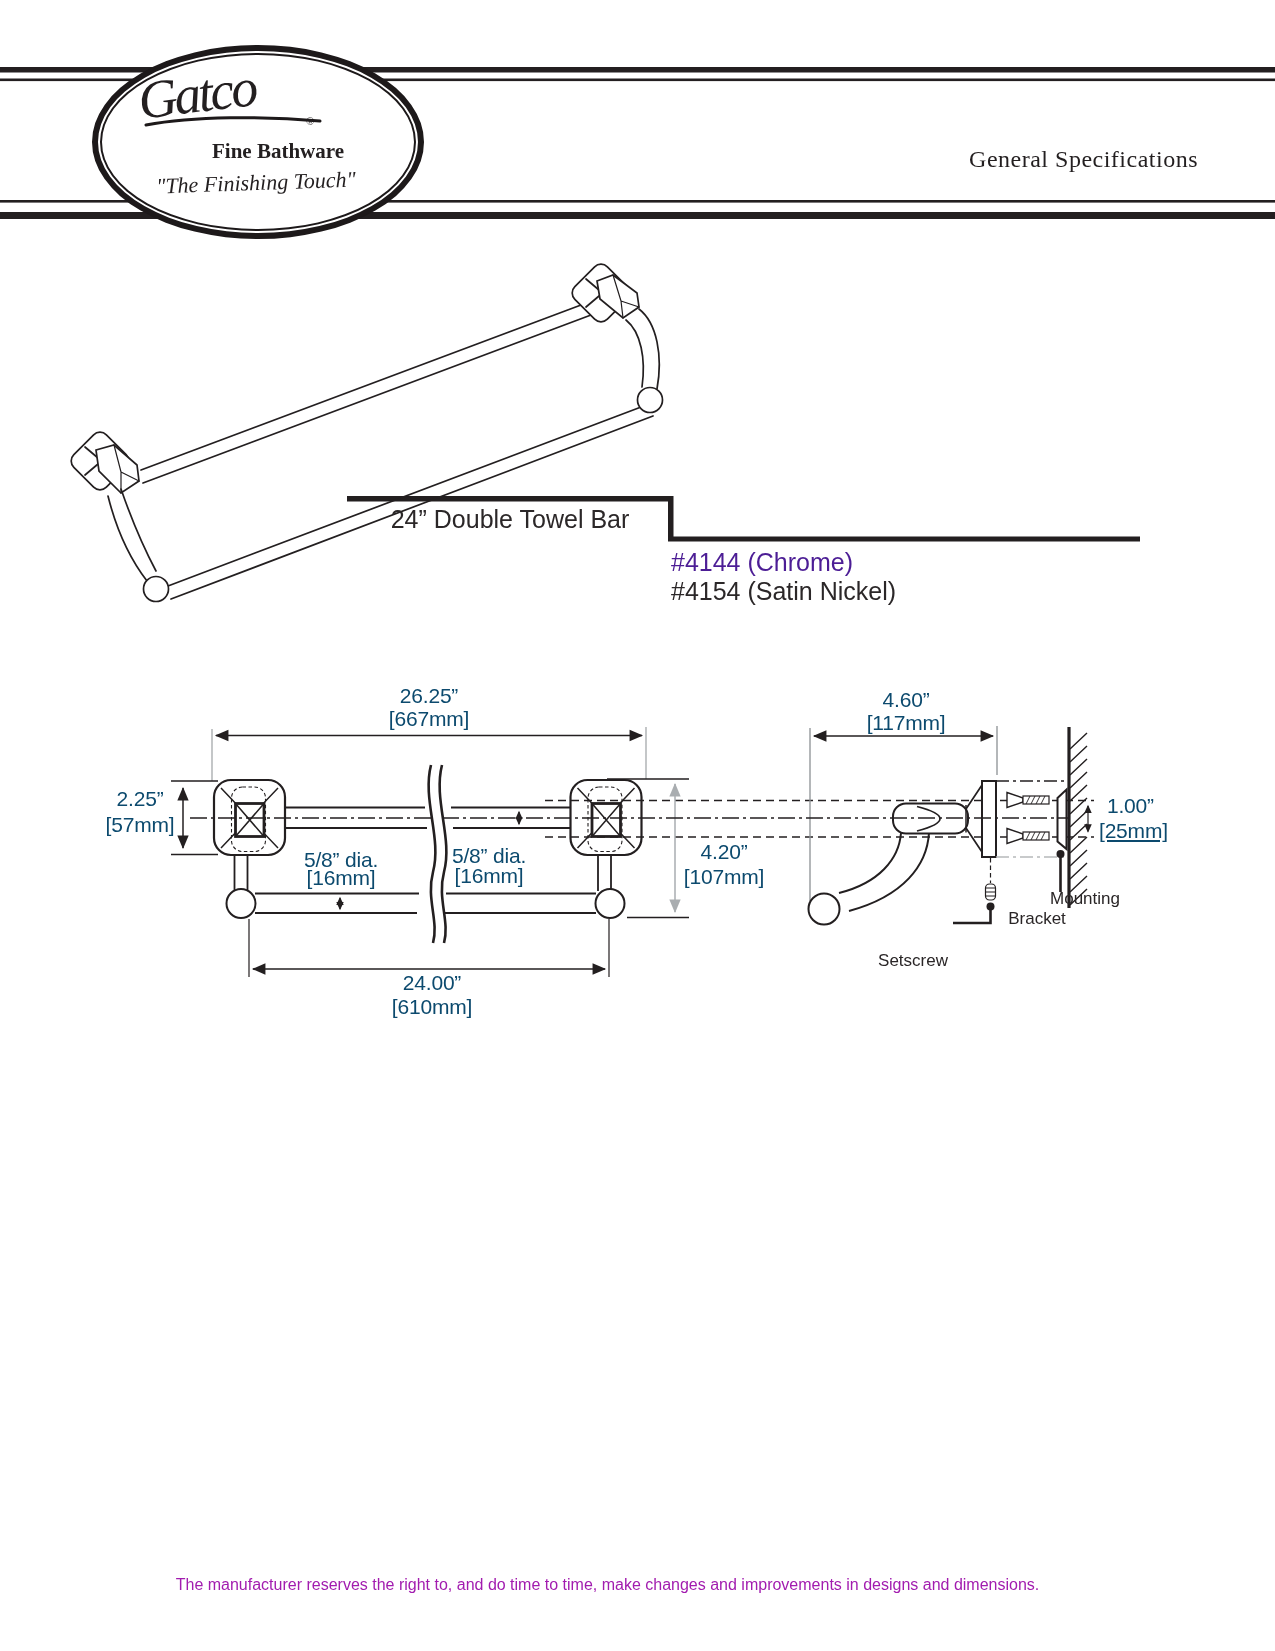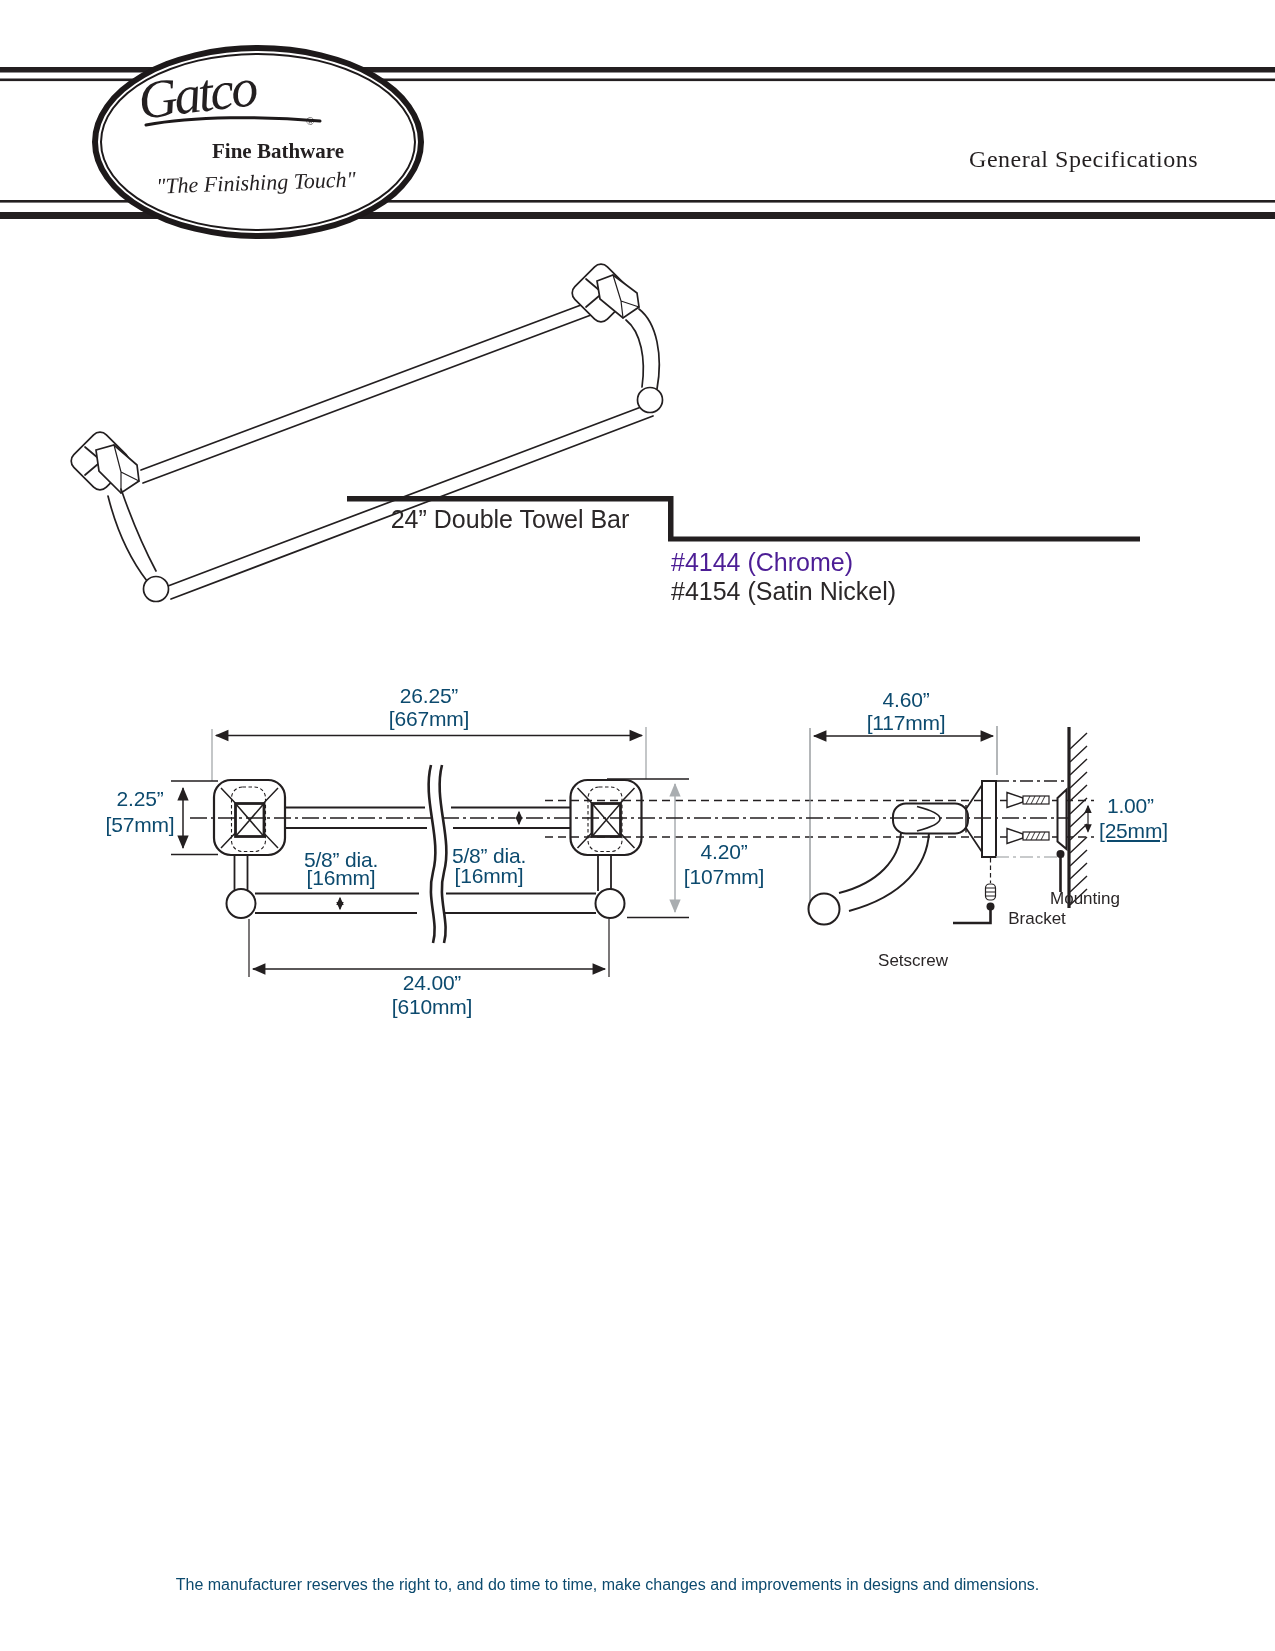--- a/index.html
+++ b/index.html
@@ -27,21 +27,21 @@
   
   .prod-name{left:347px;width:326px;top:507px;font-size:25px;color:#2b2728;}
   .model{left:671px;top:550px;font-size:25px;color:#4c1d95;text-align:right;}
   .model2{left:671px;top:579px;font-size:25px;color:#2b2728;}
 
   
   .dim{position:absolute;z-index:3;font-size:21px;line-height:1;color:#0c4a6e;text-align:center;letter-spacing:-0.2px;}
   .callout{position:absolute;z-index:3;font-size:17px;line-height:1;color:#2a2627;}
 
   
-  .foot{left:0;width:1215px;text-align:center;font-size:16px;color:#0c4a6e;}
+  .foot{left:0;width:1215px;text-align:center;font-size:16px;color:#a21caf;}
 </style>
 </head>
 <body>
 
 <div class="page">
 
   <svg class="art" width="1275" height="1651" viewBox="0 0 1275 1651">
     <defs>
       <marker id="ah" viewBox="0 0 10 10" refX="9.2" refY="5" markerWidth="11" markerHeight="9" orient="auto-start-reverse">
           <path d="M0,0.8 L10,5 L0,9.2 Z" fill="#231f20"></path>

